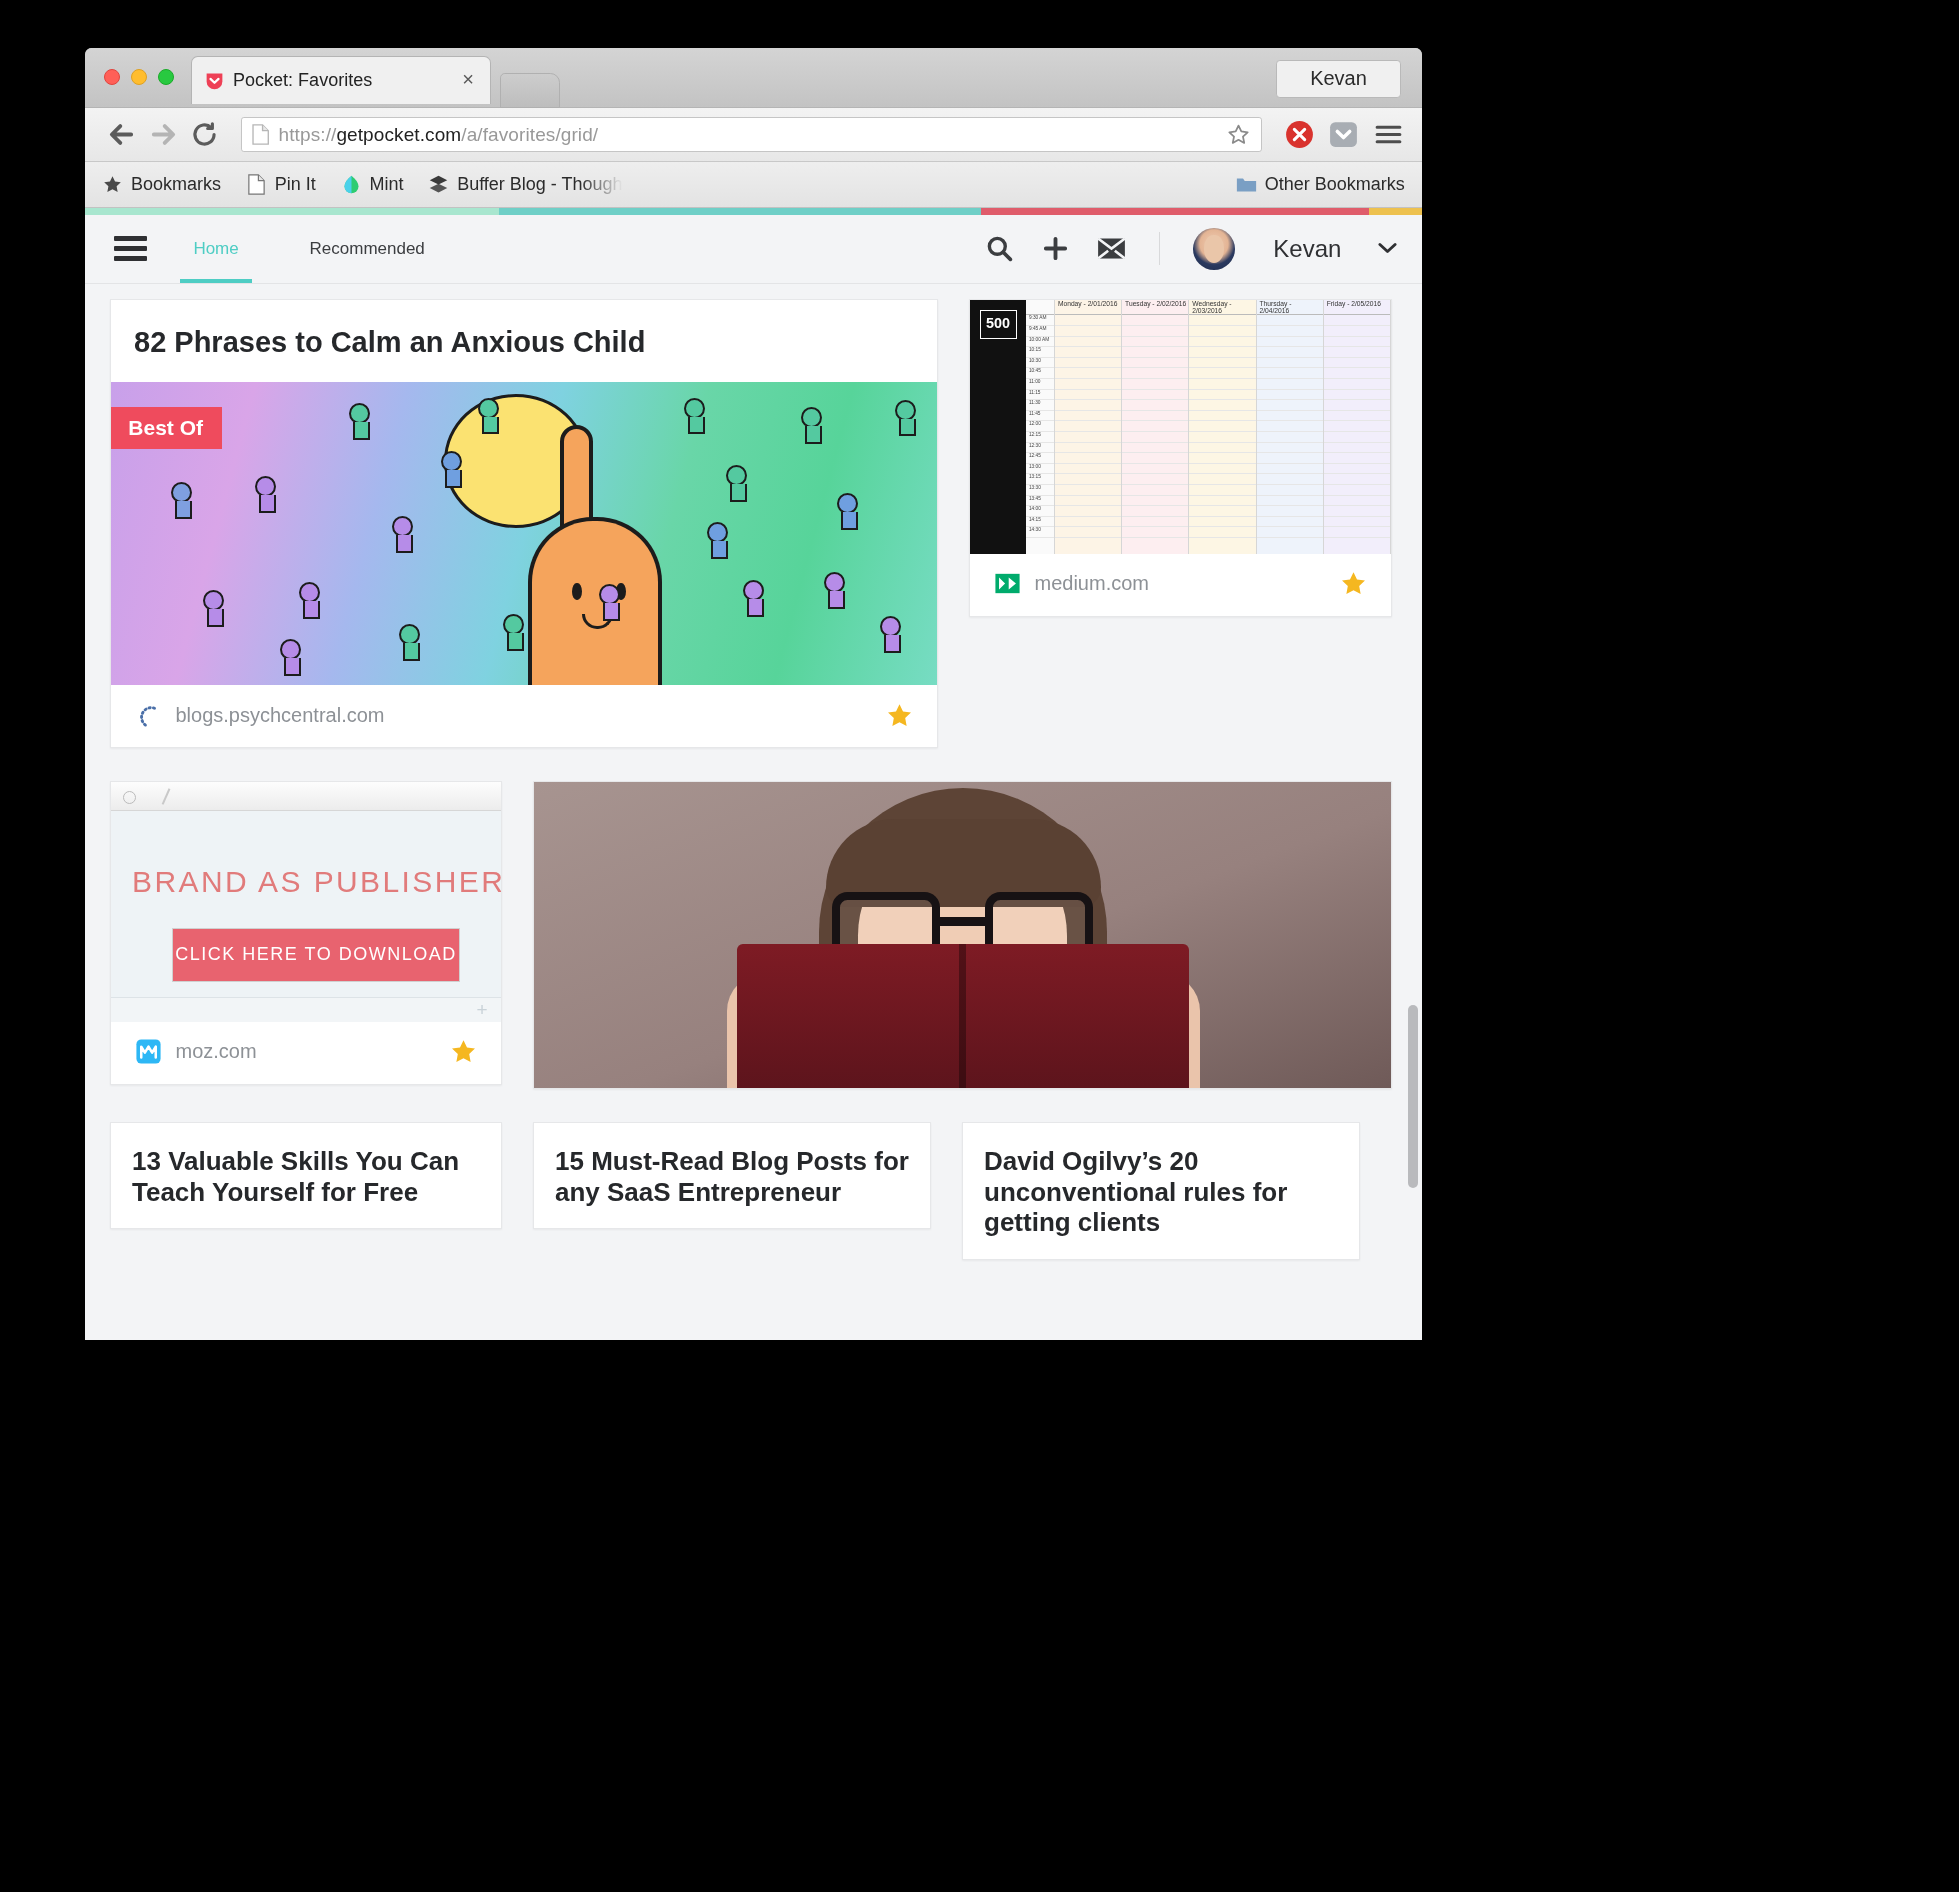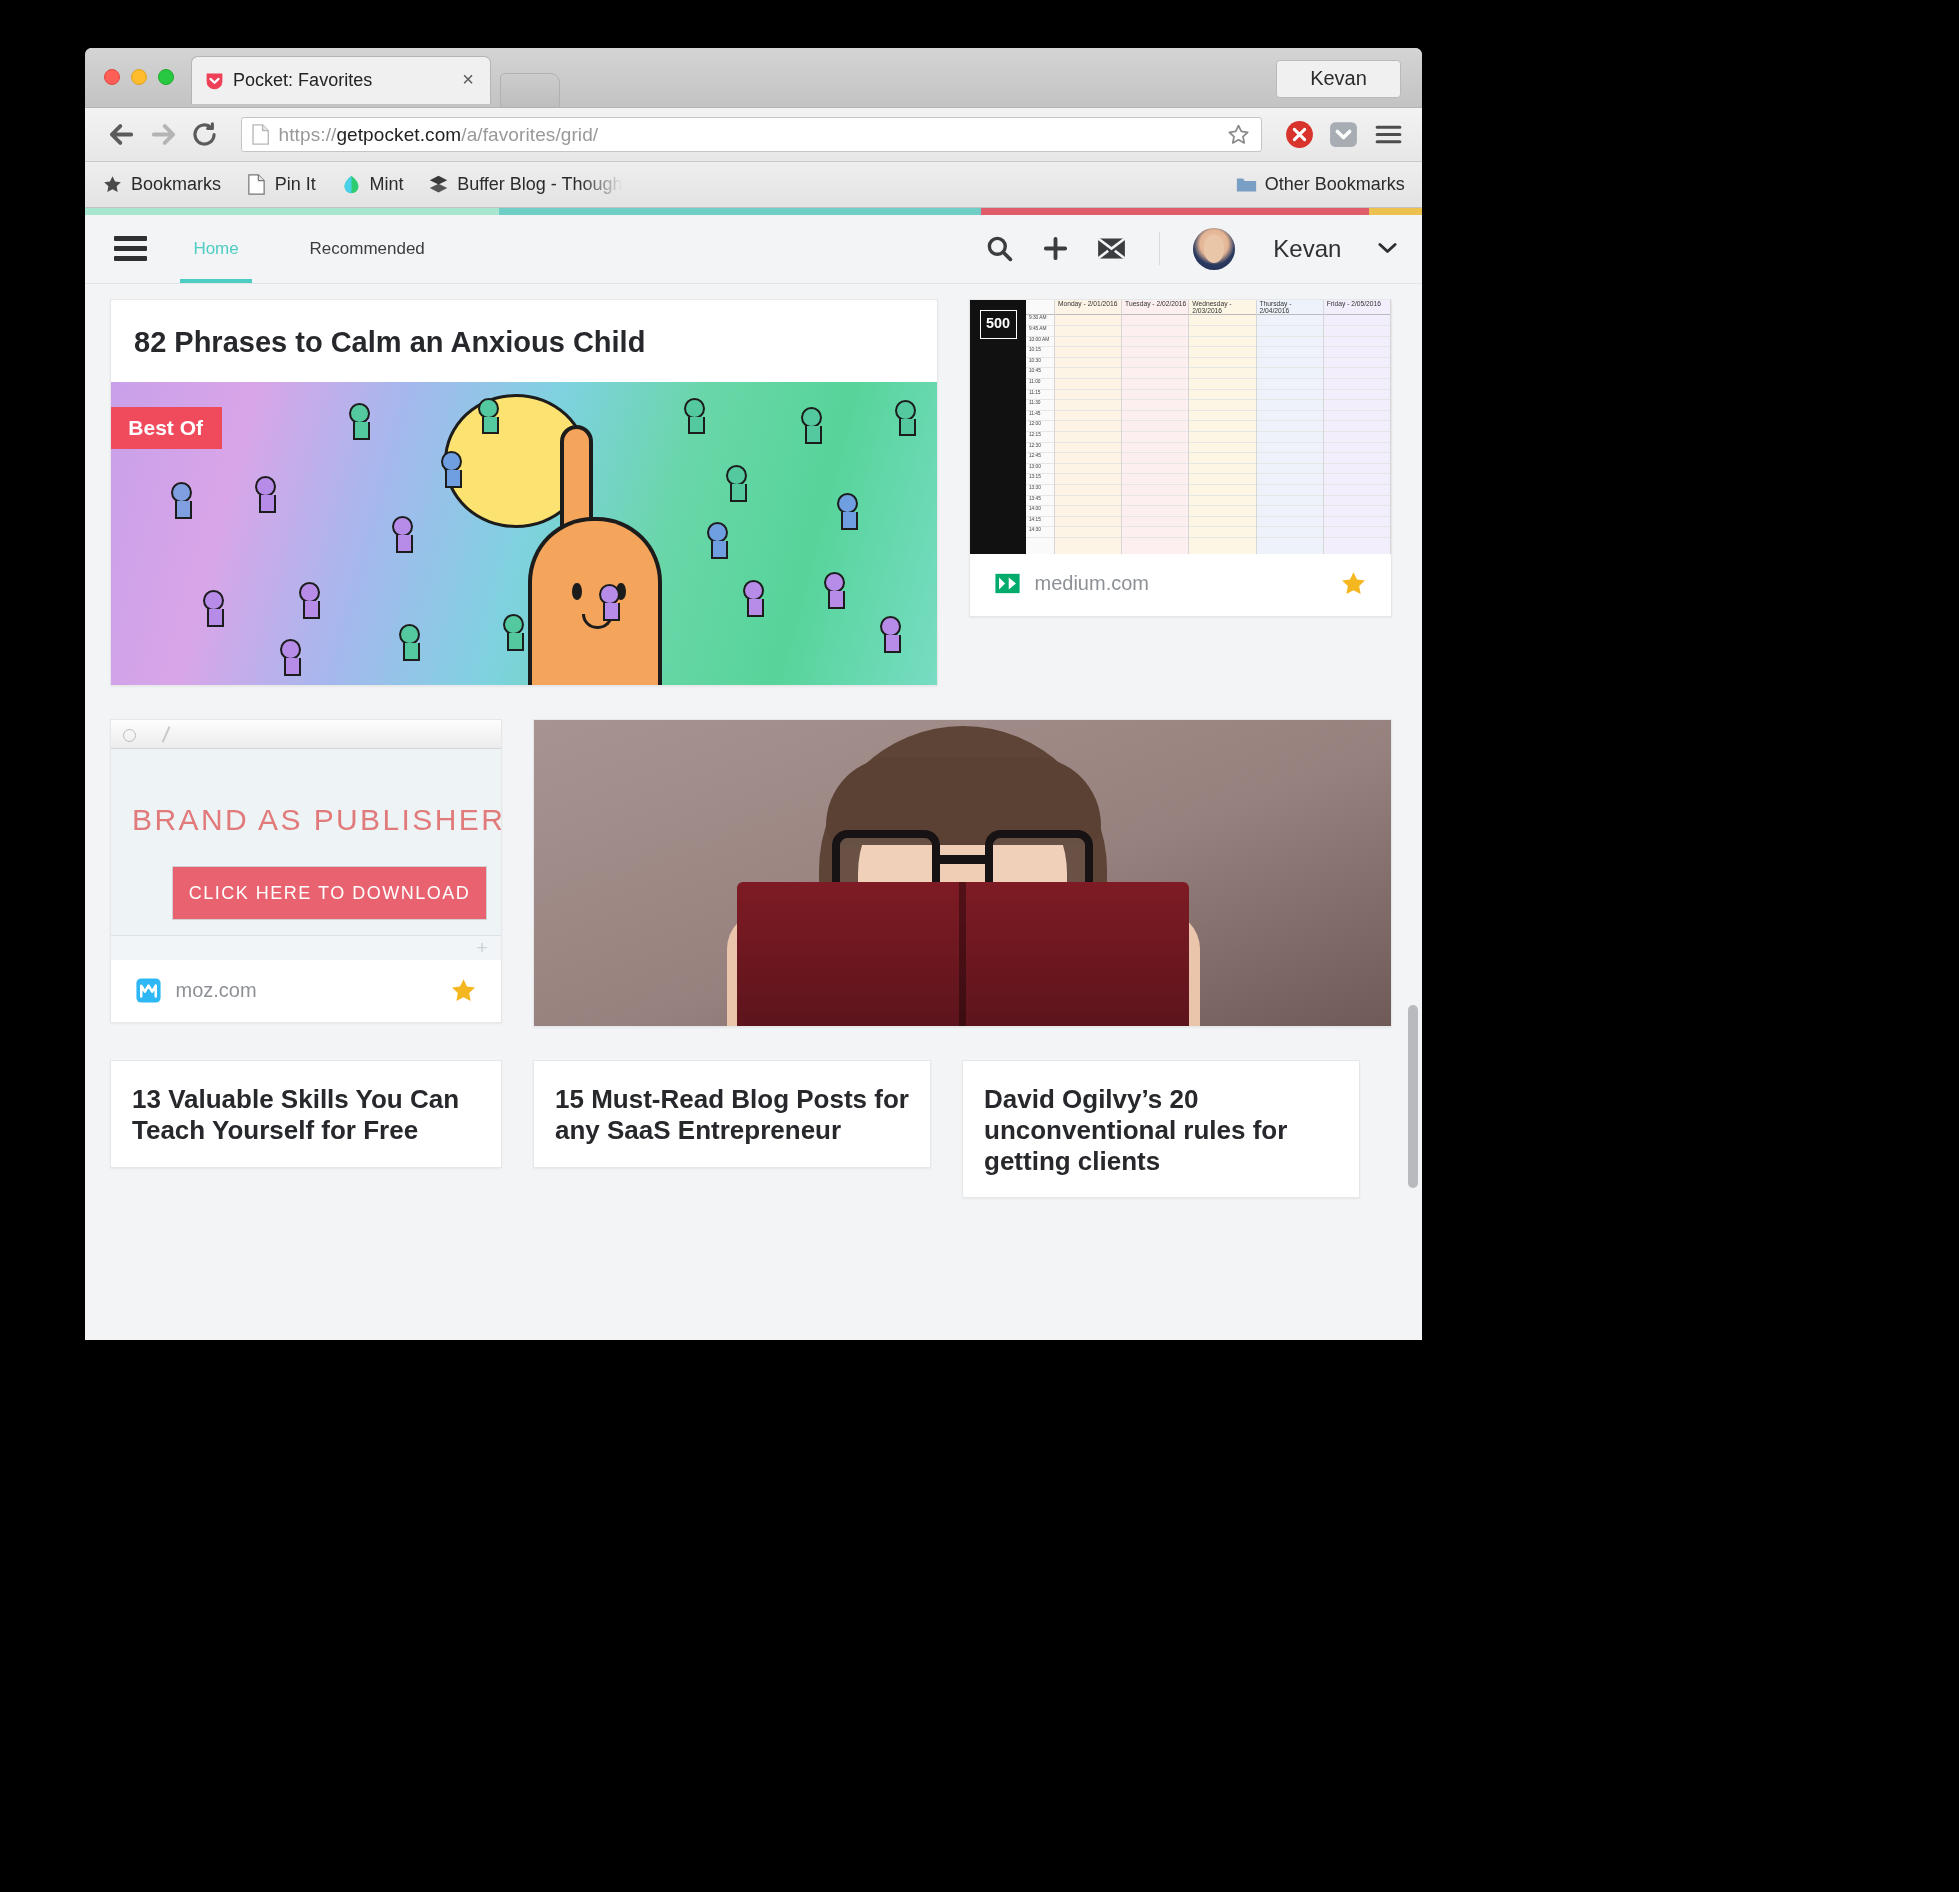--- a/index.html
+++ b/index.html
@@ -223,21 +223,21 @@
   .cal-col { flex: 1 1 0; border-right: 1px solid #d6d6d6; }
   .cal-head { height: 15.4px; font-size: 6.7px; color: #333; padding-left: 2.9px; border-bottom: 1px solid #bbb; }
   .cal-cell { height: 10.6px; border-bottom: 1px solid #e6e6e6; font-size: 4.8px; color: #444; padding-left: 2.9px; overflow: hidden; }
 
   .thumb-moz { height: 240px; background: #eef3f6; position: relative; }
   .moz-bar { position: absolute; left: 0; right: 0; top: 0; height: 29px; background: linear-gradient(#fdfdfd, #ececec); border-bottom: 1px solid #d6d6d6; }
   .moz-bar::before { content: ""; position: absolute; left: 11.5px; top: 8.6px; width: 11.5px; height: 11.5px; border: 1.9px solid #bbb; border-radius: 50%; }
   .moz-bar::after { content: ""; position: absolute; left: 54px; top: 5.8px; width: 1.9px; height: 17.3px; background: #c9c9c9; transform: rotate(24deg); }
   .moz-head { position: absolute; left: 21px; top: 83px; font-size: 30px; letter-spacing: 2.4px; color: #e17b7b; white-space: nowrap; }
   .moz-btn {
-    position: absolute; left: 61px; top: 146px; width: 315px; height: 54px;
+    position: absolute; left: 61px; top: 146px; width: 288px; height: 54px;
     background: #e8636f; border: 1.9px solid #d0d0d0;
     color: #fff; font-size: 18px; letter-spacing: 1.5px;
     display: flex; align-items: center; justify-content: center;
   }
   .moz-foot { position: absolute; left: 0; right: 0; bottom: 0; height: 25px; background: #f2f5f7; border-top: 1px solid #dde3e7; }
   .moz-plus { position: absolute; right: 13.4px; bottom: 4.8px; color: #c9d2d8; font-size: 19px; line-height: 15.4px; }
 
   .thumb-girl { height: 306px; position: relative; overflow: hidden; background: #9d8a87; }
   .girl-bg { position: absolute; inset: 0; background: linear-gradient(160deg, #a79490 0%, #97817e 55%, #6f5a58 100%); }
   .girl-hair { position: absolute; left: 50%; top: 2%; width: 288px; height: 307px; margin-left: -144px; background: #5d4436; border-radius: 144px 144px 106px 106px; }
@@ -506,20 +506,29 @@
               </div>
             <div class="sprite" style="left:769px;top:234px">
                 <div class="head" style="background:#b68ce8"></div>
                 <div class="body" style="background:#b68ce8"></div>
               </div>
             <div class="sprite" style="left:784px;top:17.3px">
                 <div class="head" style="background:#54c9a0"></div>
                 <div class="body" style="background:#54c9a0"></div>
               </div>
             <div class="badge">Best Of</div>
+          </div>
+          <div class="card-foot">
+            <svg class="fav-ico" viewBox="0 0 24 24">
+              <path d="M17 6a7 7 0 1 0-5.5 15" fill="none" stroke="#4a6fa8" stroke-width="2.4" stroke-linecap="round" stroke-dasharray="1 2.6"></path>
+            </svg>
+            <span class="domain">blogs.psychcentral.com</span>
+            <svg class="star" viewBox="0 0 24 24">
+              <path d="M12 2.6l2.9 6 6.6.9-4.8 4.6 1.2 6.5L12 17.5 6.1 20.6l1.2-6.5L2.5 9.5l6.6-.9z" fill="#f5b720"></path>
+            </svg>
           </div>
         </div>
 
         <div class="card" style="width:423px">
           <div class="thumb thumb-cal">
             <div class="cal-left">
               <div class="cal-500">500</div>
             </div>
             <div class="cal-grid">
               <div class="cal-col" style="flex:0 0 29px;background:#fafafa">

